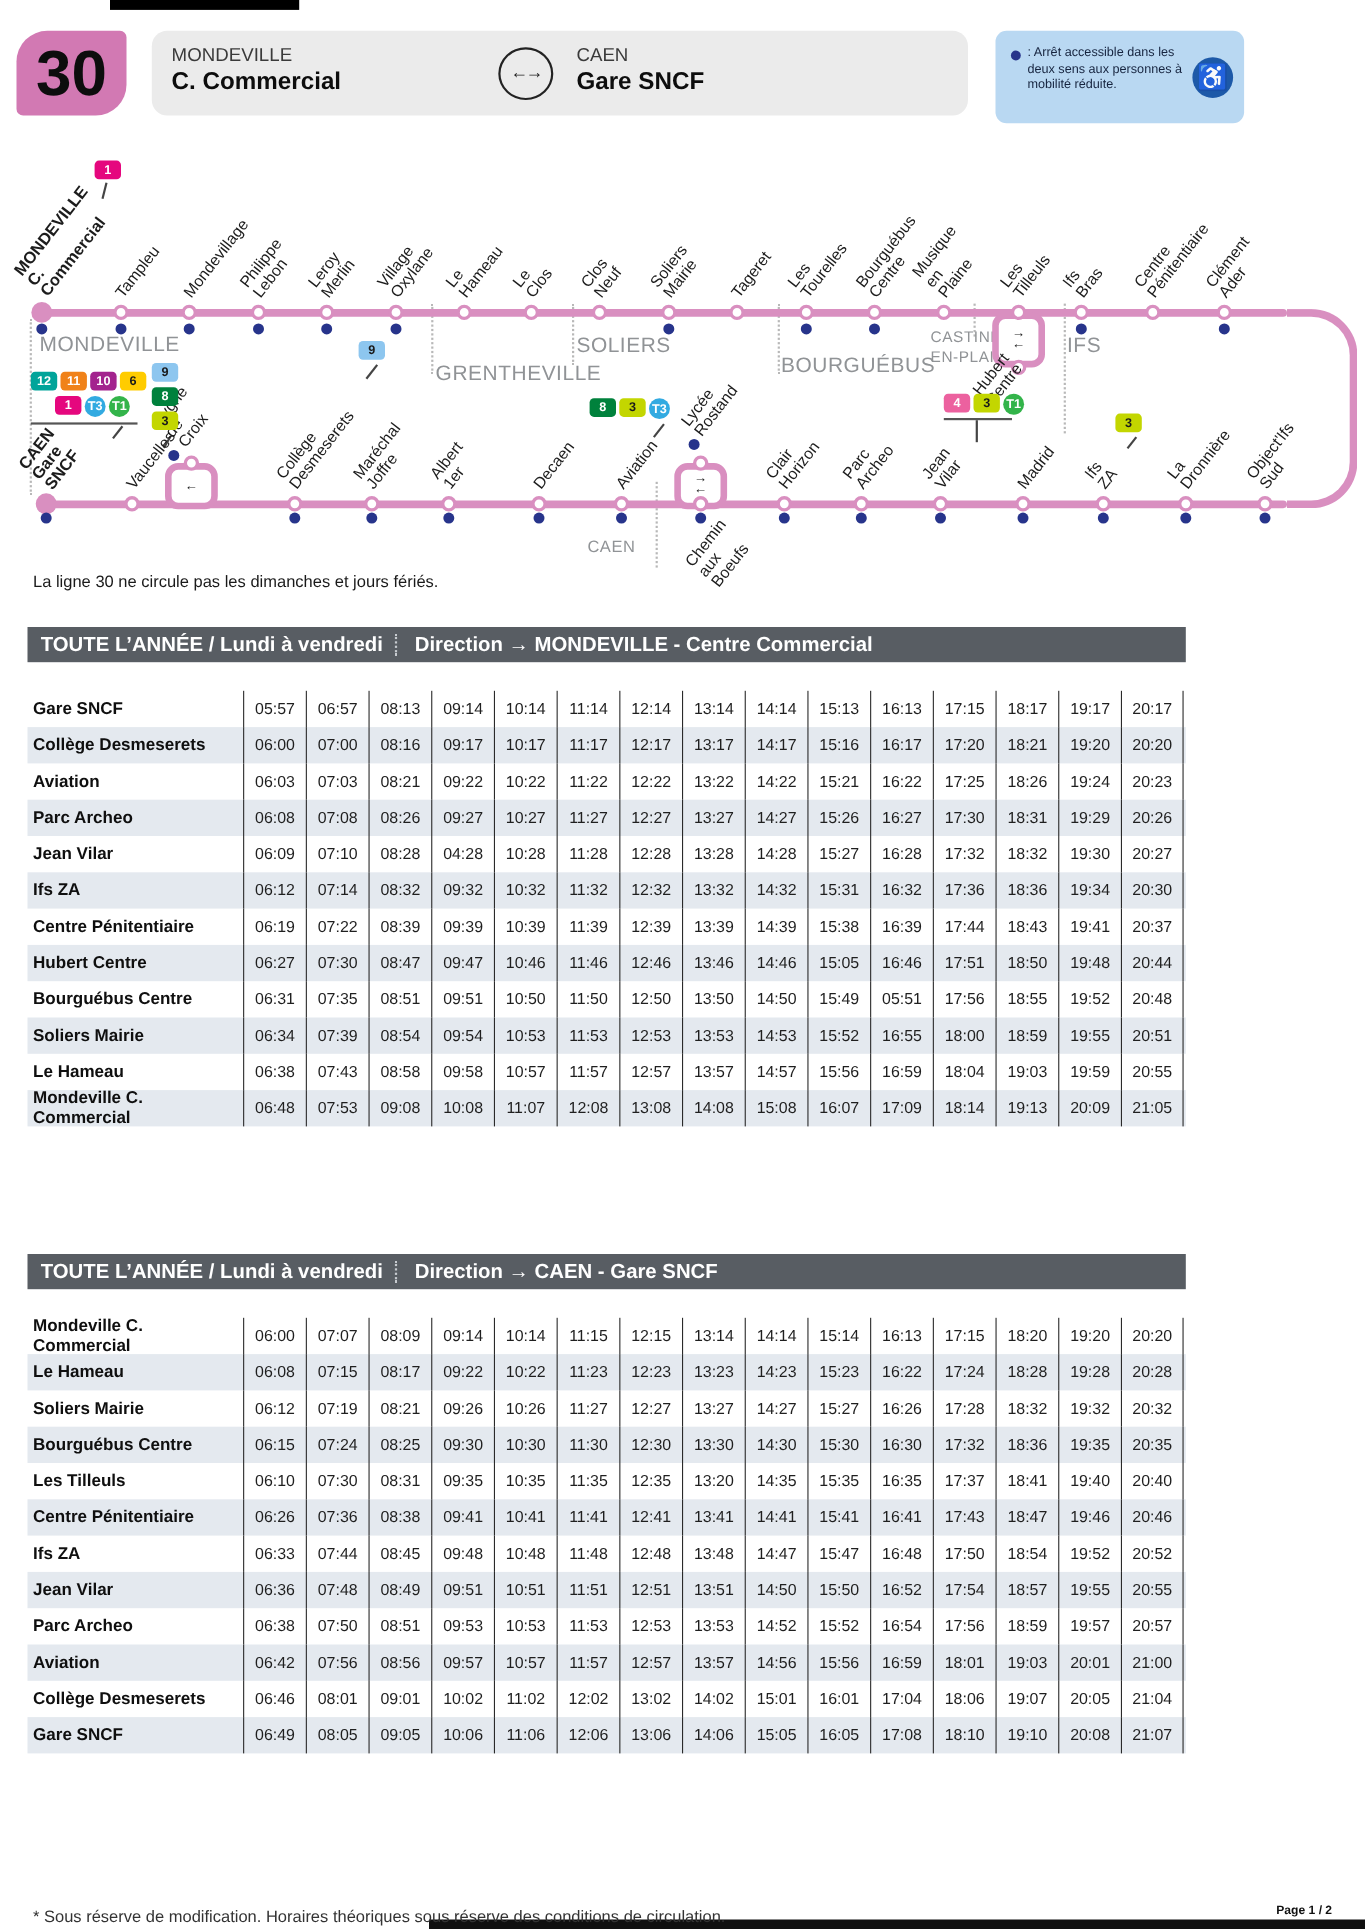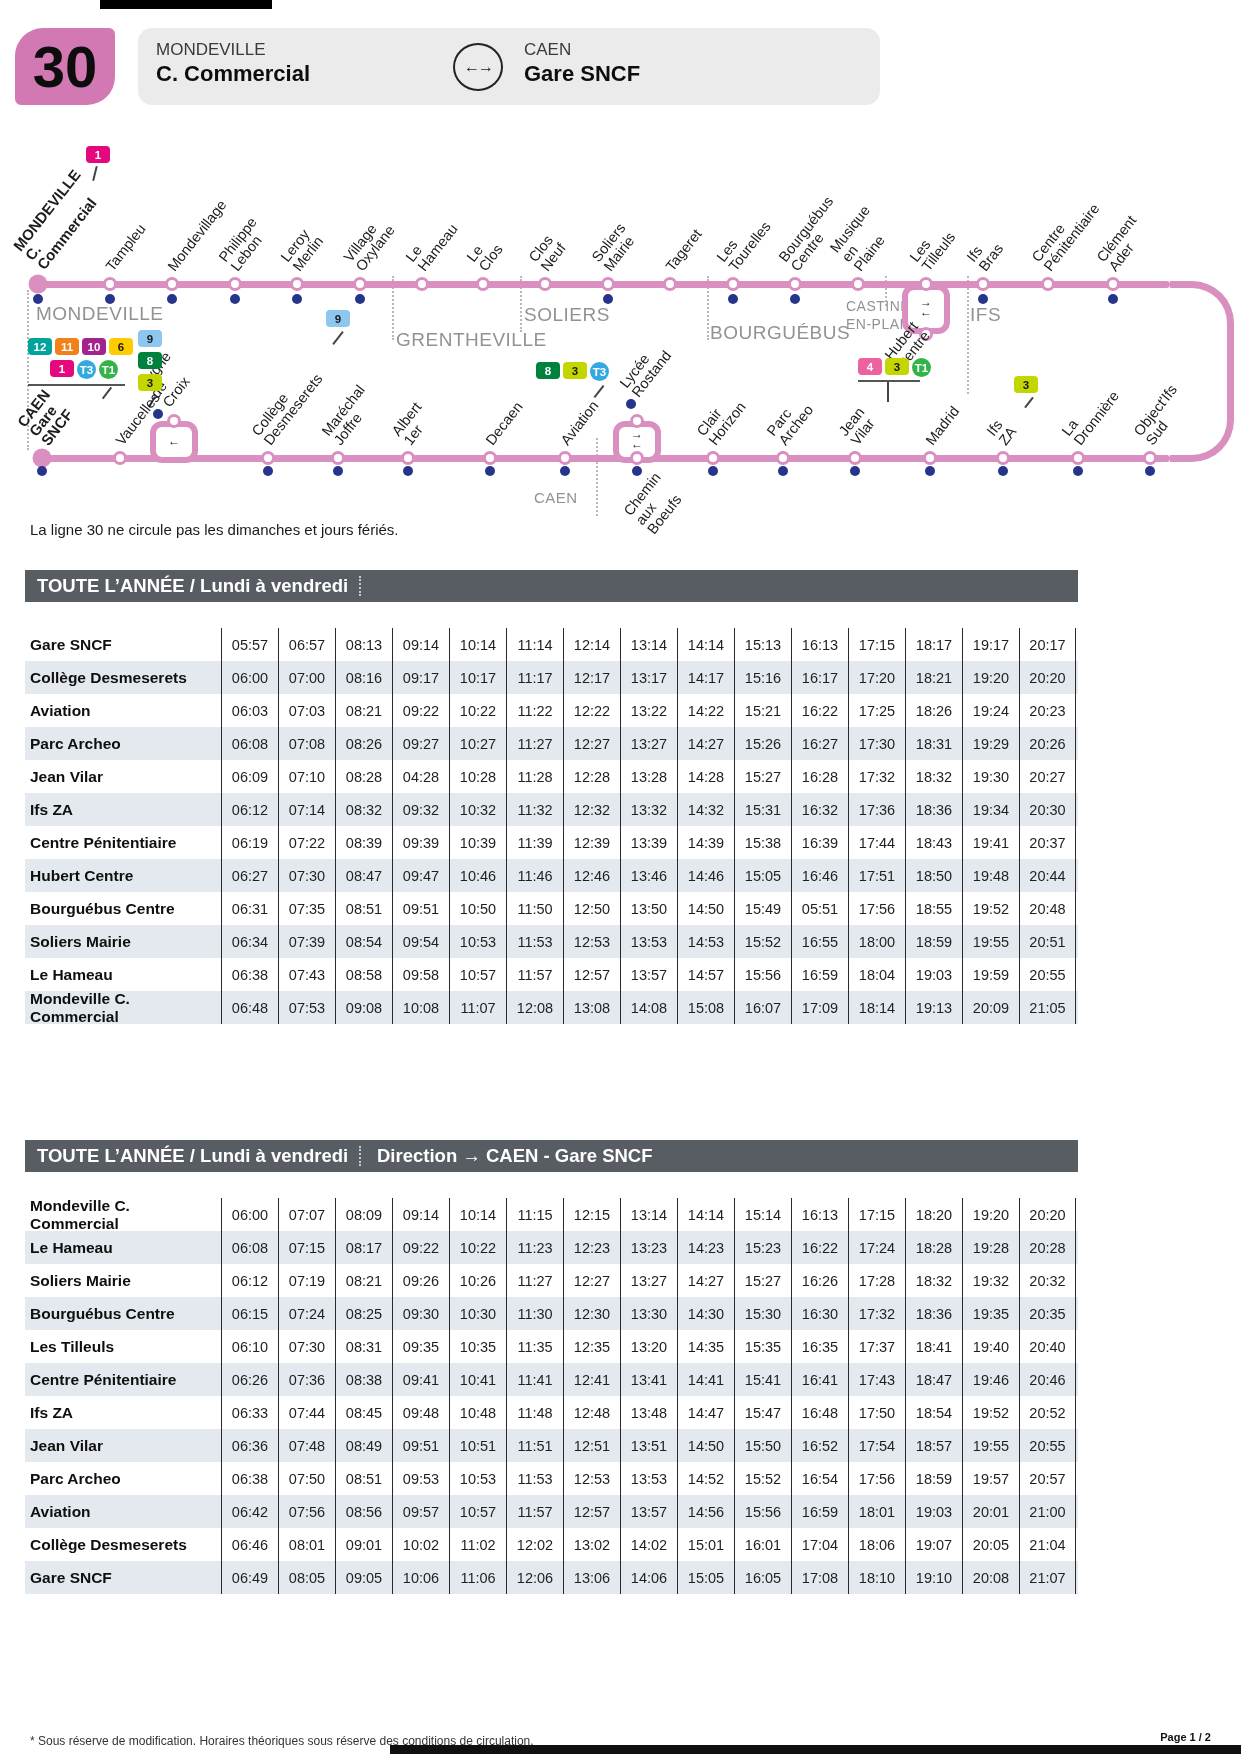--- a/index.html
+++ b/index.html
@@ -62,40 +62,45 @@
   .tbl{position:absolute;left:25px;width:1053px;}
   .trow{display:flex;height:33px;}
   .trow.alt{background:#e4e9ef;}
   .tname{width:196px;display:flex;align-items:center;font-weight:bold;font-size:15.5px;color:#0f0f0f;
          padding-left:5px;box-sizing:border-box;}
   .tcell{width:57px;display:flex;align-items:center;justify-content:center;font-size:14.5px;color:#1f1f1f;
          border-left:1.5px solid #2a2a2a;box-sizing:border-box;}
   .trow .tcell:last-child{border-right:1.5px solid #2a2a2a;}
 
   
-  .foot-note{position:absolute;left:30px;top:1734px;font-size:12px;color:#333;}
+  .foot-note{position:absolute;left:30px;top:1734px;font-size:15px;color:#333;}
   .foot-page{position:absolute;right:30px;top:1731px;font-size:11px;font-weight:bold;color:#111;}
 </style>
 </head>
 <body>
 
 <div id="page">
 
   <div class="bar-top"></div>
   <div class="bar-bottom"></div>
 
   <div class="hdr-pink">
     <span>30</span>
   </div>
   <div class="hdr-grey">
     <span class="city" style="left:18px">MONDEVILLE</span>
     <span class="bigstop" style="left:18px">C. Commercial</span>
     <span class="bidir">←→</span>
     <span class="city" style="left:386px">CAEN</span>
     <span class="bigstop" style="left:386px">Gare SNCF</span>
+  </div>
+  <div class="acc-box">
+    <span class="acc-dot"></span>
+    <span class="acc-text">: Arrêt accessible dans les deux sens aux personnes à mobilité réduite.</span>
+    <span class="acc-wheel">♿</span>
   </div>
 
   <div id="map">
     <div class="rline" style="left:38px;top:281px;width:1132px;"></div>
     <div class="rline" style="left:42px;top:455px;width:1128px;"></div>
     <div class="rcap"></div>
 
     <div class="loop" style="left:150px;top:421px;width:48px;height:42px;"></div>
     <div class="looparr" style="left:158px;top:436px;width:32px;">←</div>
     <div class="stop-circle" style="left:174px;top:421px;"></div>
@@ -349,20 +354,21 @@
       <div class="dotsep" style="left: 885px; top: 276px; height: 30px;"></div>
       <div class="dotsep" style="left: 967px; top: 276px; height: 118px;"></div>
       <div class="dotsep" style="left: 596px; top: 438px; height: 78px;"></div>
     </div>
 
   <div class="map-note">La ligne 30 ne circule pas les dimanches et jours fériés.</div>
 
   <div class="tbar" style="top:570px;">
     <span class="p1">TOUTE L’ANNÉE / Lundi à vendredi</span>
     <span class="sep"></span>
+    <span class="p2">Direction → MONDEVILLE - Centre Commercial</span>
   </div>
   <div class="tbl" style="top:628px;" id="tbl0">
       <div class="trow">
         <div class="tname">Gare SNCF</div>
         <div class="tcell">05:57</div>
         <div class="tcell">06:57</div>
         <div class="tcell">08:13</div>
         <div class="tcell">09:14</div>
         <div class="tcell">10:14</div>
         <div class="tcell">11:14</div>

